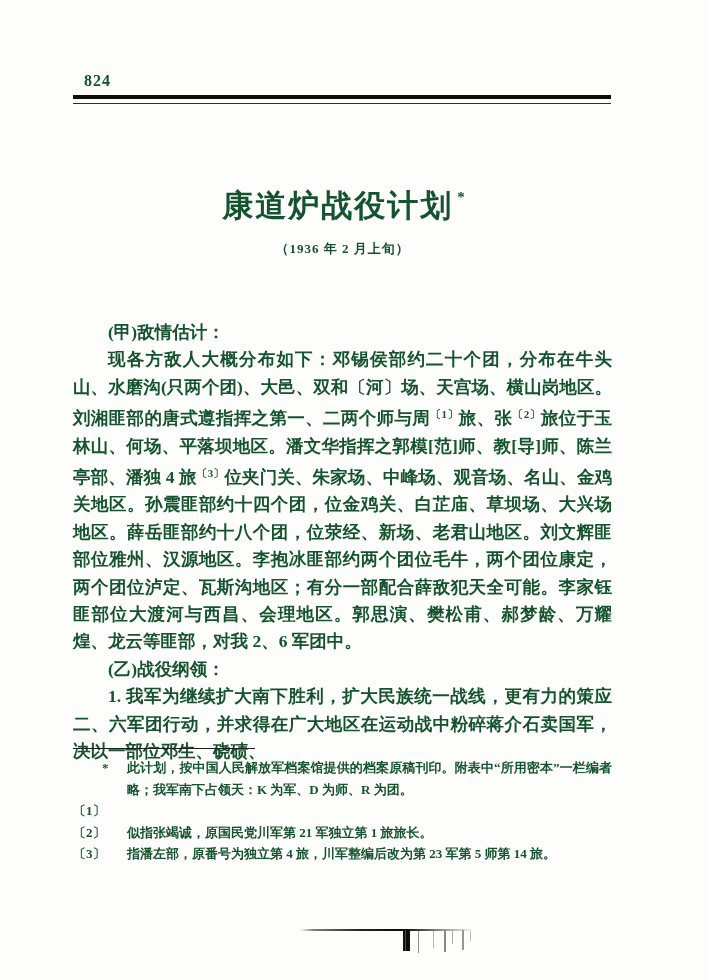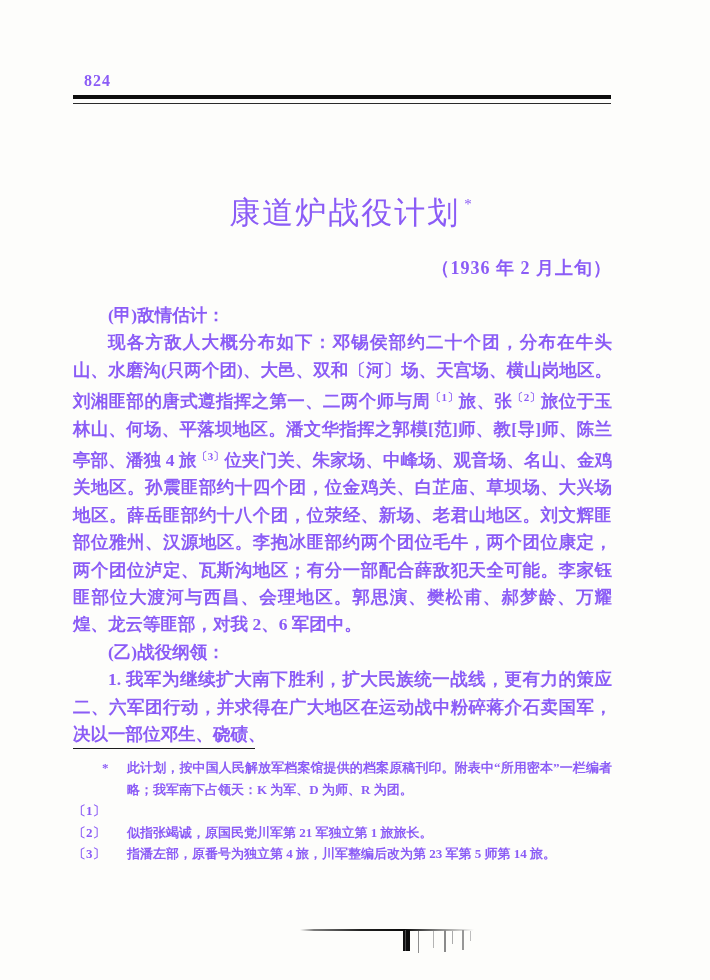--- a/index.html
+++ b/index.html
@@ -3,47 +3,47 @@
 <meta charset="utf-8">
 <style>
   html,body{margin:0;padding:0;}
   body{
     width:710px;height:980px;
     background:#e9e8e4;
     font-family:"Liberation Serif","DejaVu Serif",serif;
   }
   .page{
     position:relative;width:710px;height:980px;overflow:hidden;
-    background:#fdfdfb;color:#8b5cf6;
+    background:#fdfdfb;color:#14532d;
   }
   .pagenum{
     position:absolute;left:84px;top:72px;
     font-size:16px;font-weight:bold;letter-spacing:1px;
   }
   .rule-thick{
     position:absolute;left:73px;top:95px;width:538px;height:4px;
     background:#0d0d0d;
   }
   .rule-thin{
     position:absolute;left:73px;top:103px;width:538px;height:1px;
     background:#2a2a2a;
   }
   .title{
-    position:absolute;left:73px;top:184px;width:539px;margin:8px;
-    text-align:center;font-size:31px;font-weight:normal;letter-spacing:2px;
+    position:absolute;left:73px;top:184px;width:539px;margin:1px;
+    text-align:center;font-size:31px;font-weight:bold;letter-spacing:2px;
   }
   .title-sup{
     font-size:15px;vertical-align:14px;letter-spacing:0;margin-left:4px;
   }
   .subtitle{
-    position:absolute;left:73px;top:256px;width:539px;
-    text-align:right;font-size:18px;font-weight:bold;letter-spacing:1px;
+    position:absolute;left:73px;top:240px;width:539px;
+    text-align:center;font-size:13px;font-weight:bold;letter-spacing:1px;
   }
   .bodytext{
-    position:absolute;left:73px;top:302px;width:539px;
+    position:absolute;left:73px;top:319px;width:539px;
     font-size:17.5px;line-height:27.4px;font-weight:bold;
     text-align:justify;
   }
   .bodytext p{margin:0;text-indent:2em;}
   sup.fnref{font-size:11px;vertical-align:6px;font-weight:bold;}
   .footnotes{
     position:absolute;left:73px;top:748px;width:539px;
     font-size:13px;line-height:21.5px;font-weight:bold;
   }
   .fn-divider{

